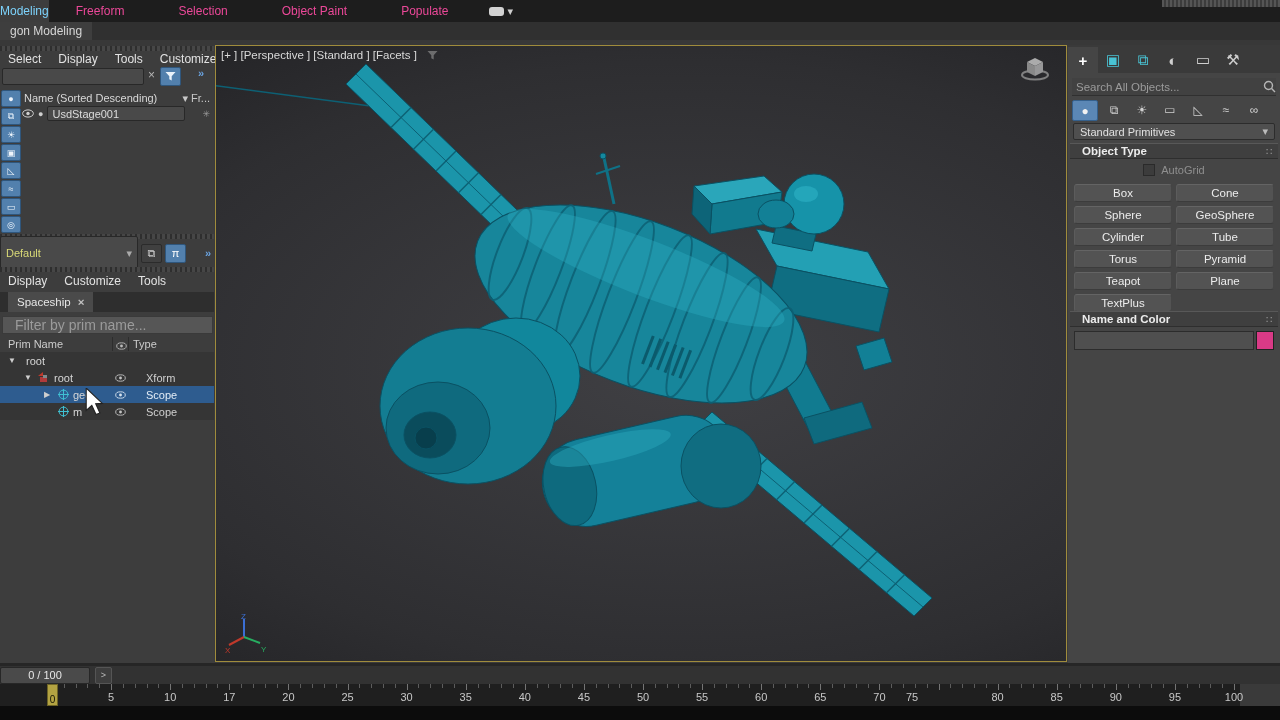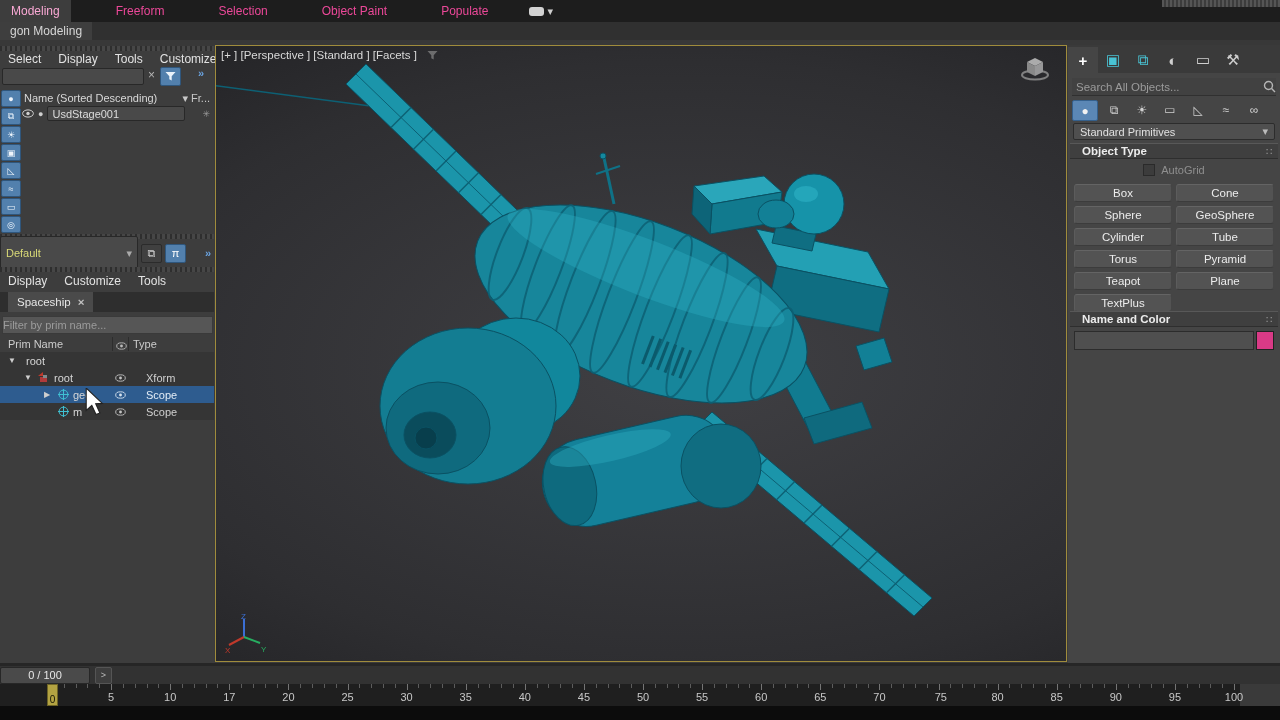--- a/index.html
+++ b/index.html
@@ -3,35 +3,35 @@
 <meta charset="utf-8">
 <style>
   html,body{margin:0;padding:0;background:#222;}
   #app{position:relative;width:1280px;height:720px;overflow:hidden;
        font-family:"Liberation Sans","DejaVu Sans",sans-serif;
        background:#3b3b3b;color:#d8d8d8;font-size:11px;-webkit-font-smoothing:antialiased;}
   .abs{position:absolute;}
   
   #ribbon-bar{left:0;top:0;width:1280px;height:22px;background:#1d1d1d;display:flex;align-items:stretch;}
   .rtab{padding:0 14px;display:flex;align-items:center;color:#ec4899;font-size:12px;margin-right:26px;cursor:default;}
-  .rtab.active{background:#3d3d3d;color:#f9a8d4;margin-right:31px;padding:0 11px;}
+  .rtab.active{background:#3d3d3d;color:#7dd3fc;margin-right:13px;padding:0 0;}
   #media-btn{display:flex;align-items:center;gap:4px;color:#cfcfcf;}
   #media-btn .mrect{width:15px;height:9px;background:#d2d2d2;border-radius:3px;display:inline-block;}
   #topright-strip{left:1162px;top:0;width:118px;height:7px;background:repeating-linear-gradient(90deg,#555 0 2px,#3c3c3c 2px 4px);}
   #ribbon-row2{left:0;top:22px;width:1280px;height:18px;background:#303030;}
   #row2-tab{position:absolute;left:0;top:0;height:18px;padding:0 10px;background:#3e3e3e;color:#d6d6d6;display:flex;align-items:center;font-size:12px;}
   #band{left:0;top:40px;width:1280px;height:6px;background:#383838;}
   
   #left-panel{left:0;top:46px;width:214px;height:617px;background:#3d3d3d;}
   .sep{position:absolute;left:0;width:214px;height:5px;background:repeating-linear-gradient(90deg,#2e2e2e 0 2px,#464646 2px 5px);}
   .menurow{position:absolute;left:0;width:214px;display:flex;gap:17px;padding-left:8px;color:#e2e2e2;font-size:12px;}
   .menurow span{cursor:default;}
   .field{background:#494949;border:1px solid #282828;border-radius:2px;}
   #se-search{left:2px;top:22px;width:140px;height:15px;}
-  #se-search input,#usd-filter input,#nc-name input{width:100%;height:100%;background:transparent;border:0;outline:none;color:#ddd;font-size:11px;padding:0 0;box-sizing:border-box;font-family:inherit;}
+  #se-search input,#usd-filter input,#nc-name input{width:100%;height:100%;background:transparent;border:0;outline:none;color:#ddd;font-size:14px;padding:0 12px;box-sizing:border-box;font-family:inherit;}
   #se-clear{left:148px;top:22px;color:#b5b5b5;font-size:12px;}
   #se-filterbtn{left:160px;top:21px;width:19px;height:17px;background:#5280ad;border:1px solid #2f567c;border-radius:2px;display:flex;align-items:center;justify-content:center;}
   .chev{color:#6aa3e0;font-size:11px;font-weight:bold;}
   #se-chev{left:198px;top:21px;}
   #strip{left:1px;top:44px;width:20px;display:flex;flex-direction:column;gap:1px;}
   .stripbtn{width:18px;height:15px;background:#5280ad;border:1px solid #2f567c;border-radius:2px;color:#eef4fb;
             font-size:9px;display:flex;align-items:center;justify-content:center;overflow:hidden;}
   #se-header{left:24px;top:45px;width:188px;height:14px;display:flex;align-items:center;color:#d8d8d8;}
   #se-frozen{position:absolute;right:2px;color:#c9c9c9;}
   #se-row{left:22px;top:60px;width:190px;height:15px;display:flex;align-items:center;gap:4px;}
@@ -587,21 +587,21 @@
         <div class="tick" style="left: 843.94px;"></div>
         <div class="tick" style="left: 855.76px;"></div>
         <div class="tick" style="left: 867.58px;"></div>
         <div class="tick t5" style="left: 879.4px;"></div>
         <div class="tlabel" style="left: 868.4px;">70</div>
         <div class="tick" style="left: 891.22px;"></div>
         <div class="tick" style="left: 903.04px;"></div>
         <div class="tick" style="left: 914.86px;"></div>
         <div class="tick" style="left: 926.68px;"></div>
         <div class="tick t5" style="left: 938.5px;"></div>
-        <div class="tlabel" style="left: 925px; text-align: right;">75</div>
+        <div class="tlabel" style="left: 901px;">75</div>
         <div class="tick" style="left: 950.32px;"></div>
         <div class="tick" style="left: 962.14px;"></div>
         <div class="tick" style="left: 973.96px;"></div>
         <div class="tick" style="left: 985.78px;"></div>
         <div class="tick t5" style="left: 997.6px;"></div>
         <div class="tlabel" style="left: 986.6px;">80</div>
         <div class="tick" style="left: 1009.42px;"></div>
         <div class="tick" style="left: 1021.24px;"></div>
         <div class="tick" style="left: 1033.06px;"></div>
         <div class="tick" style="left: 1044.88px;"></div>

